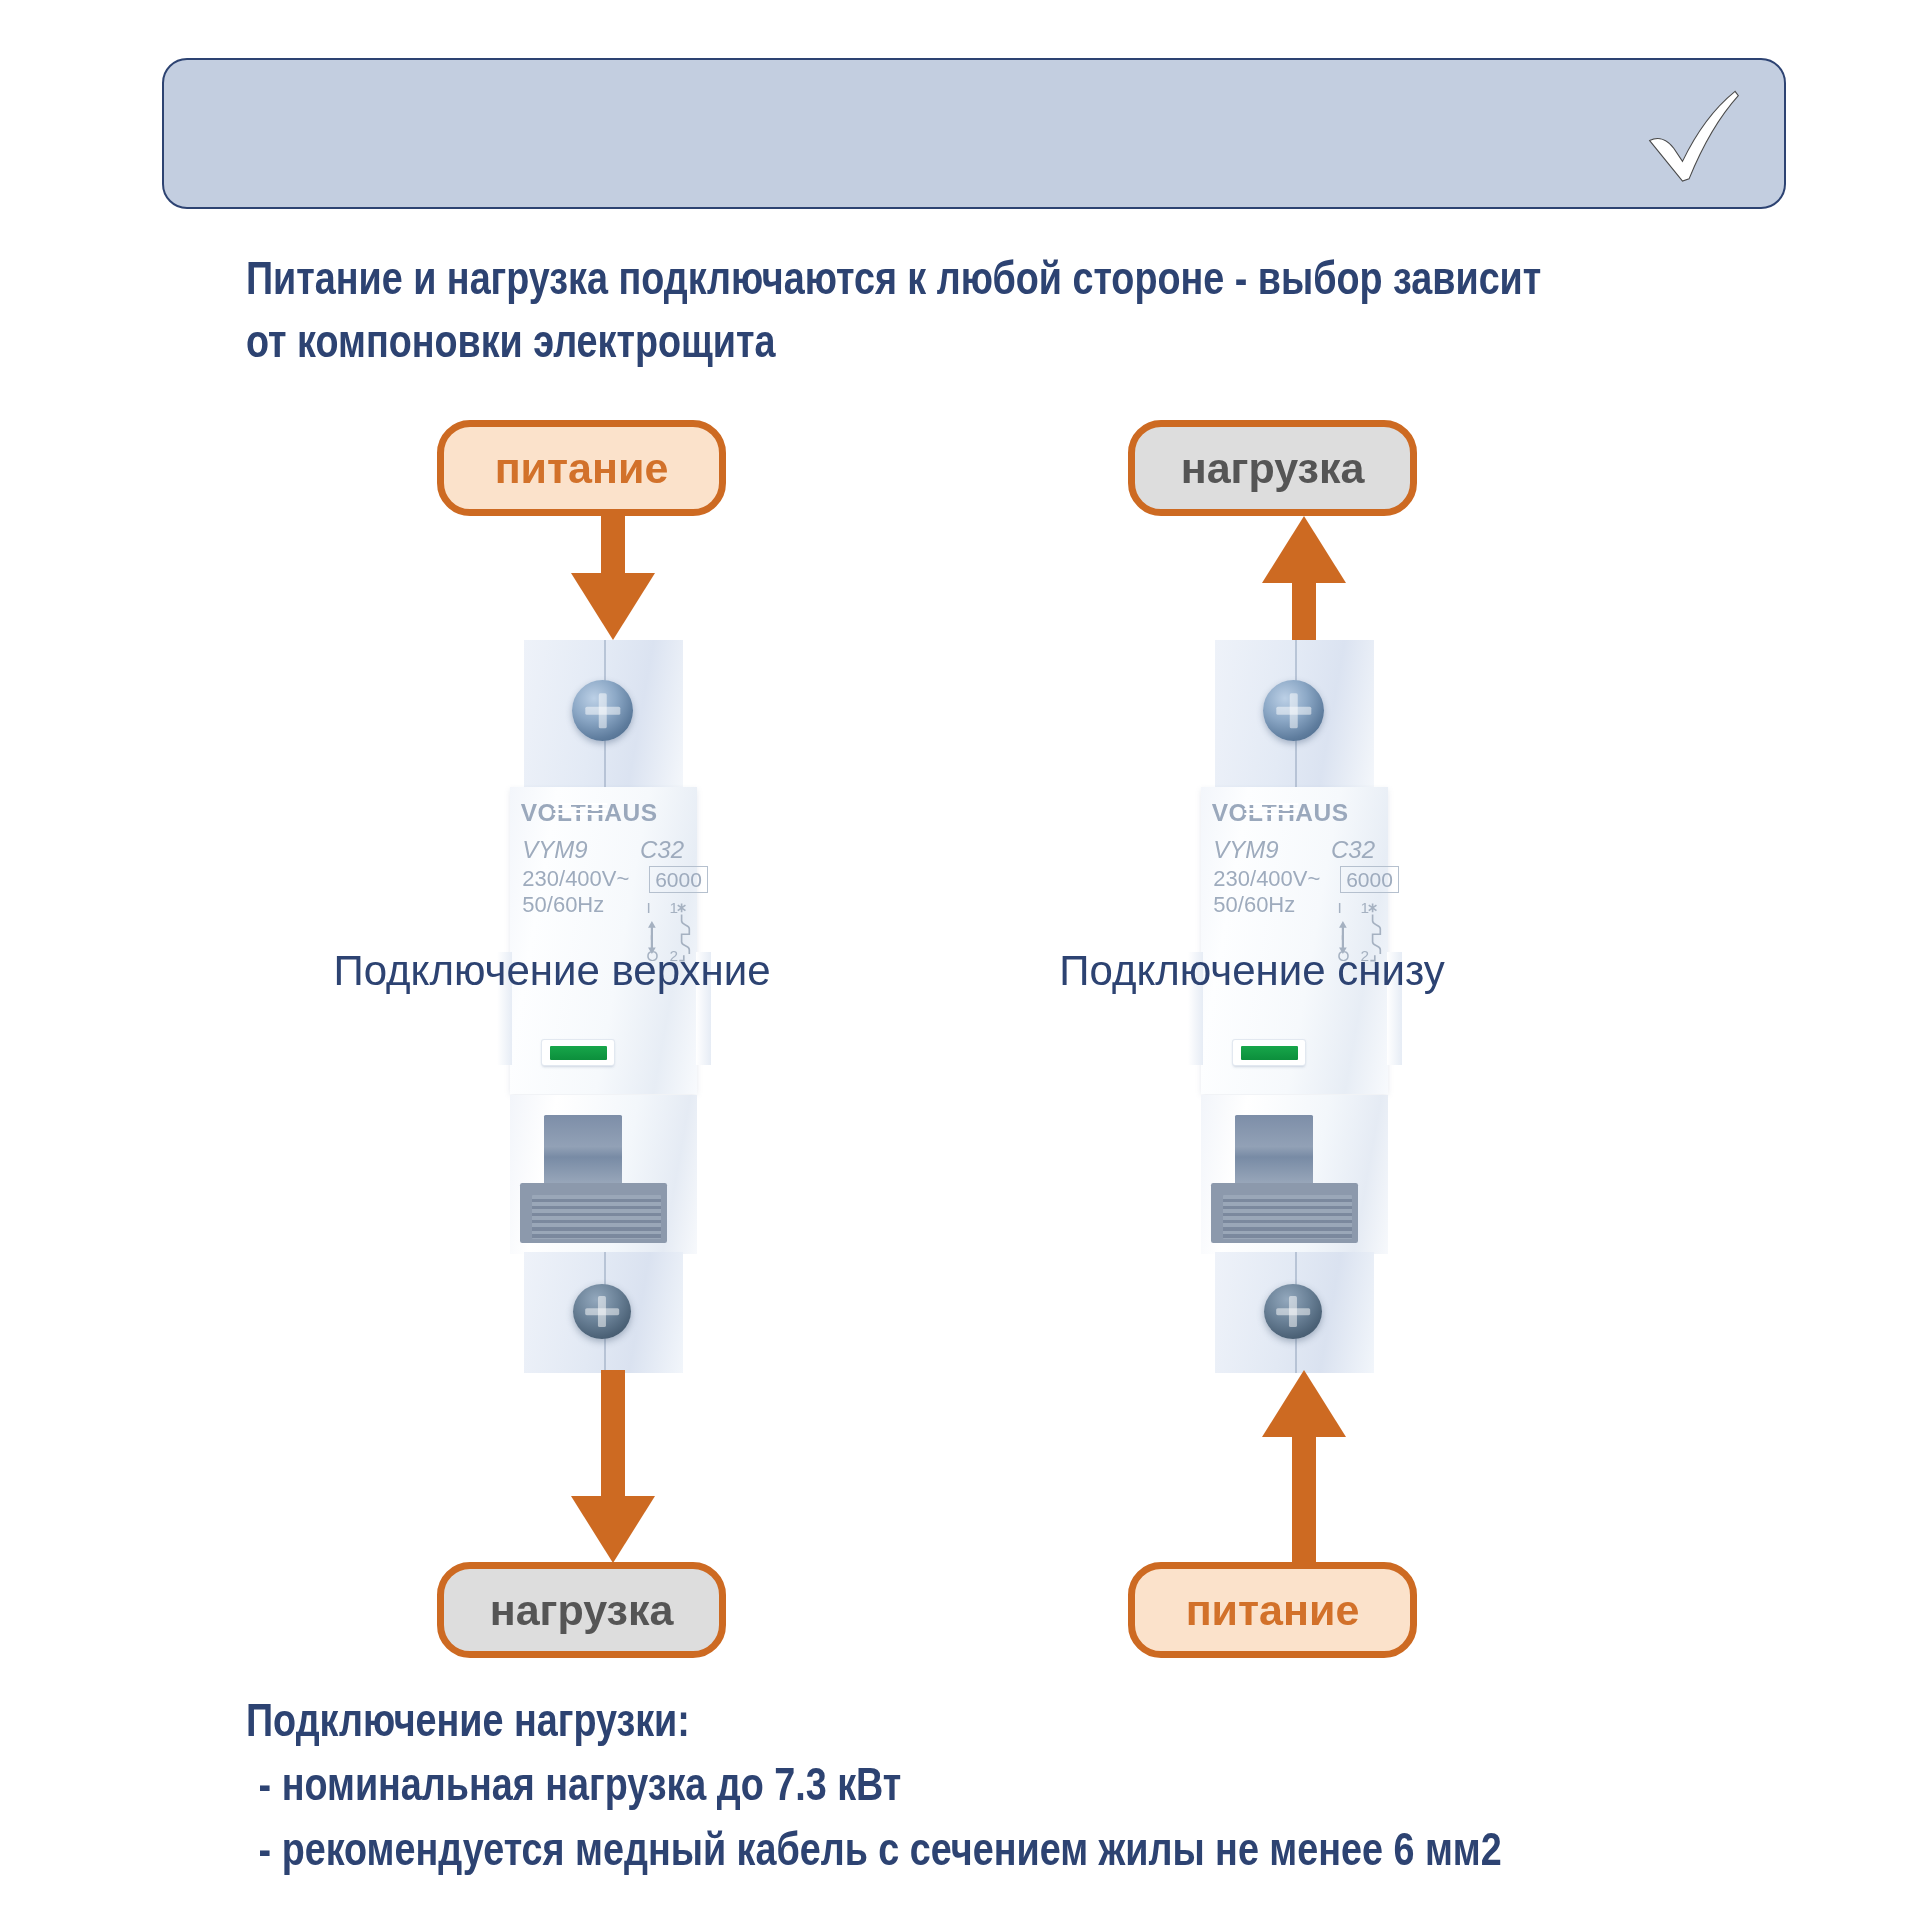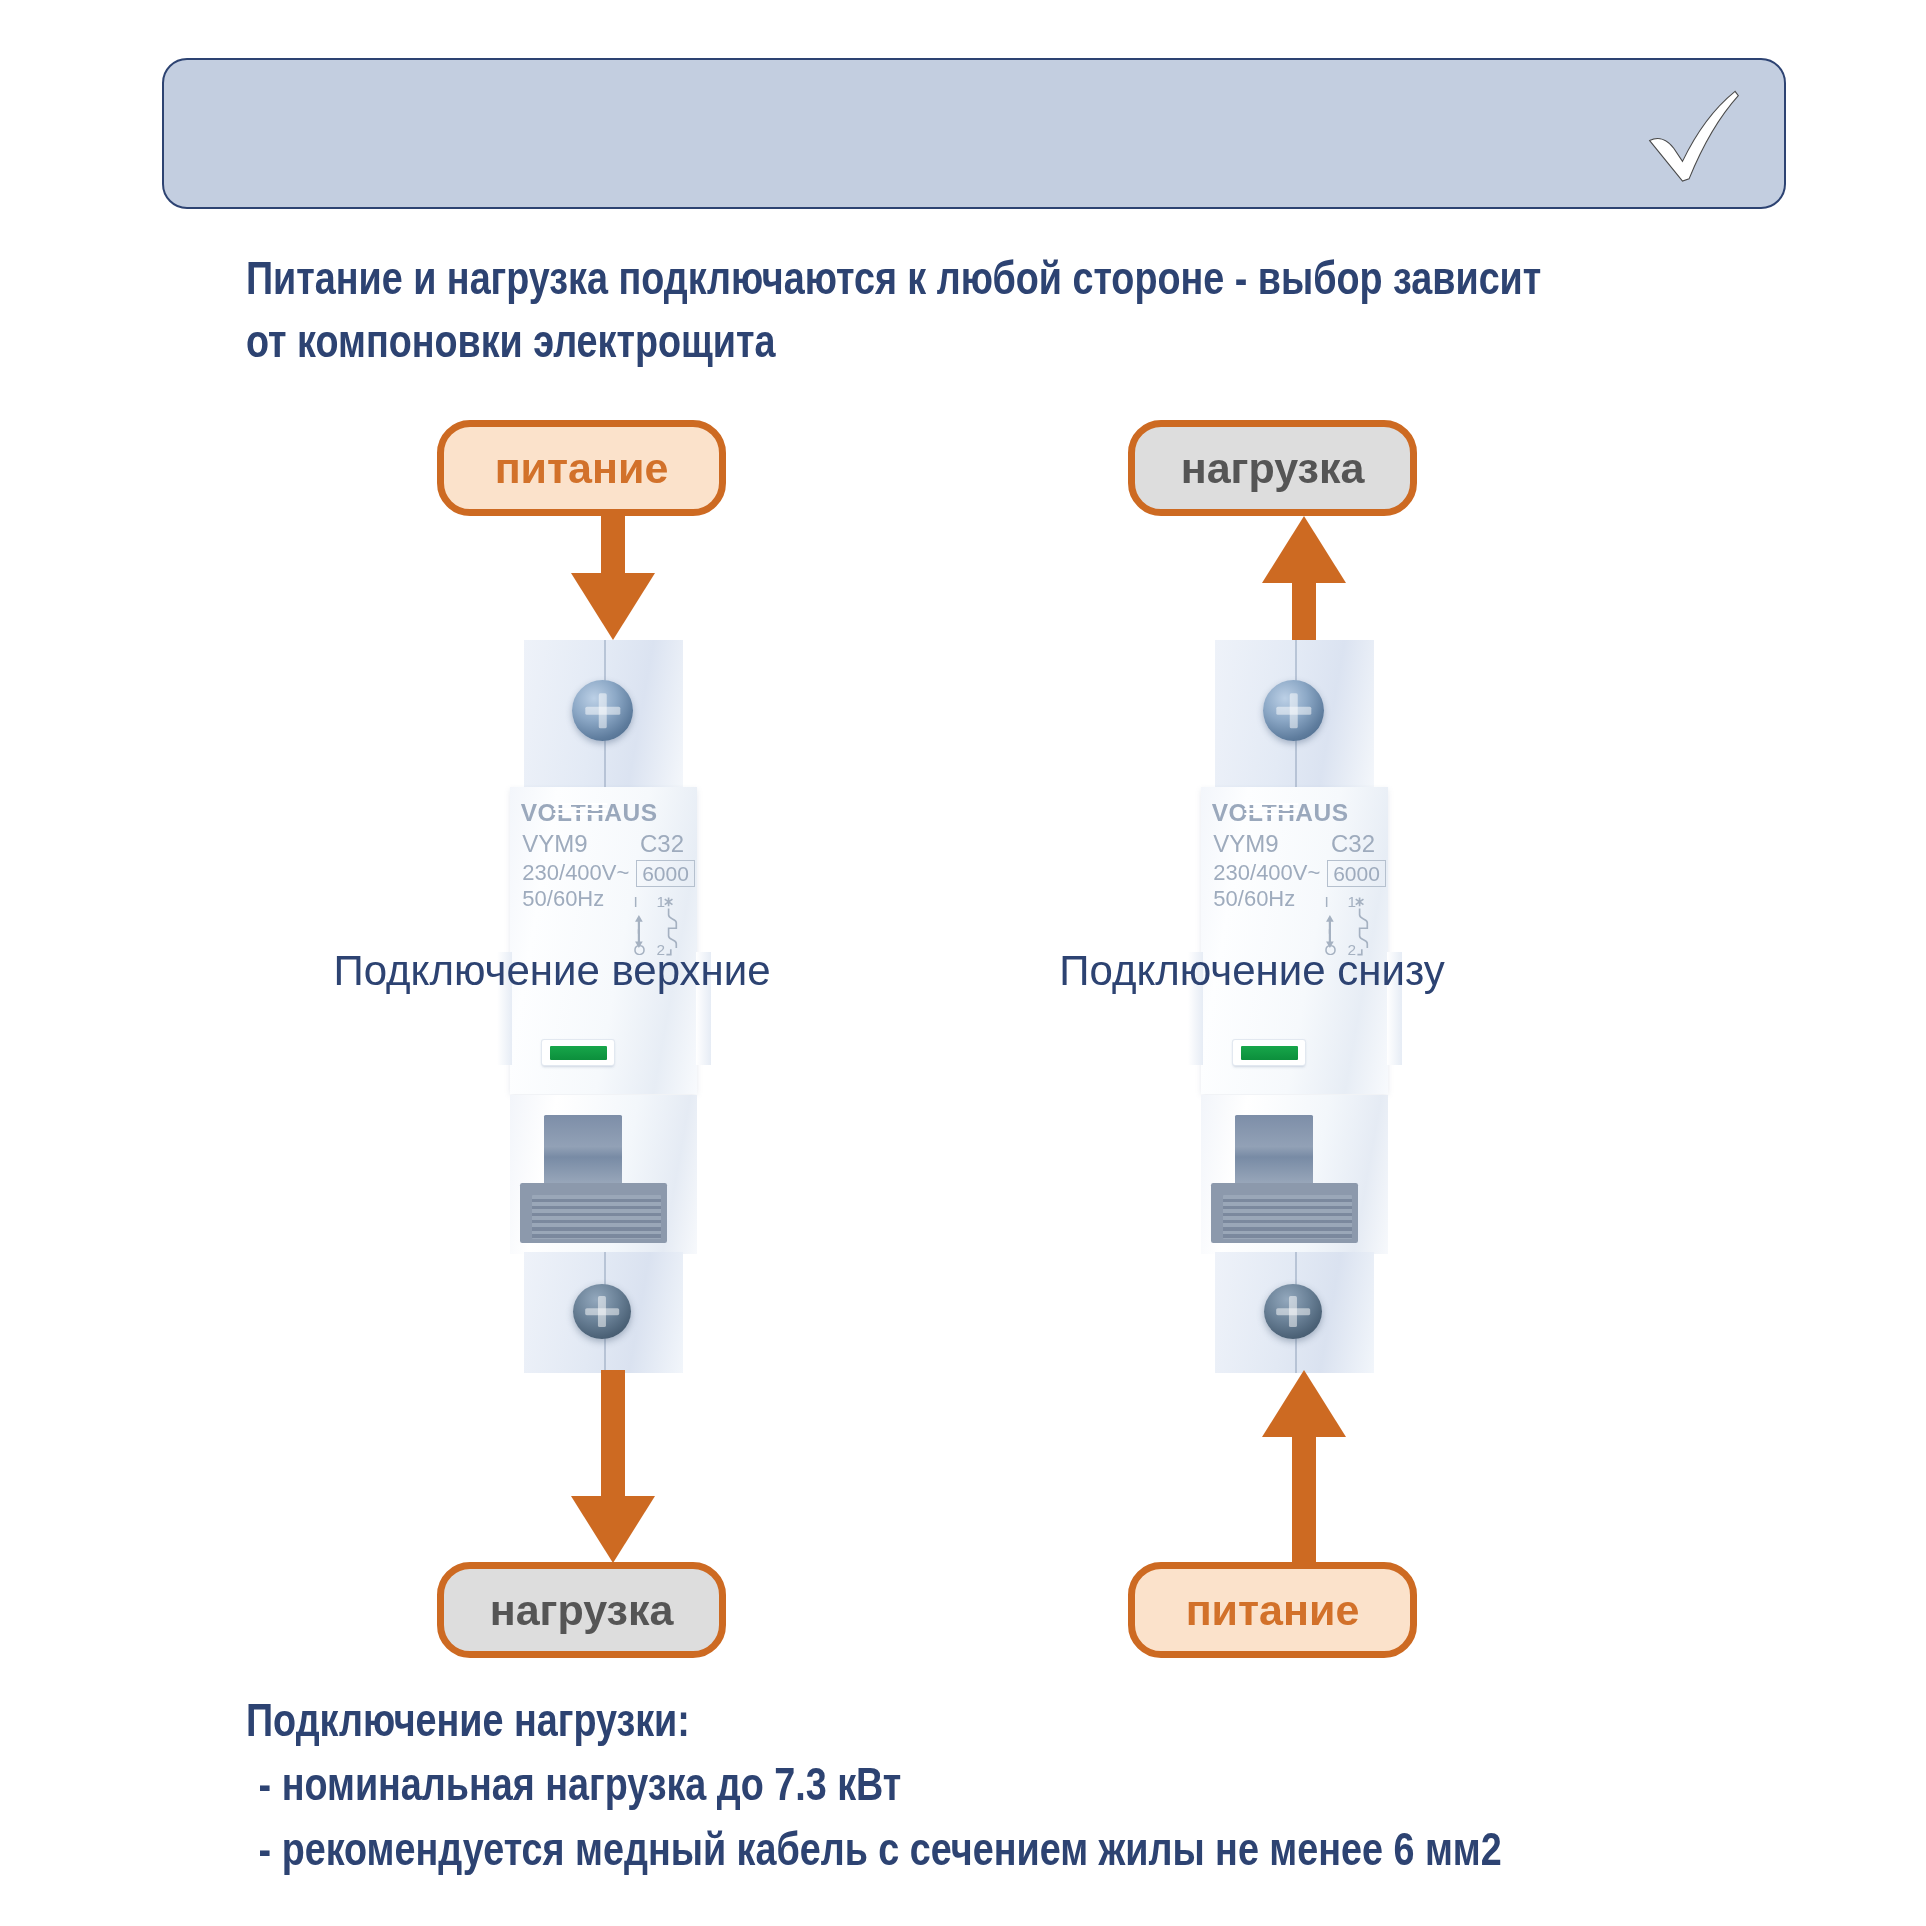--- a/index.html
+++ b/index.html
@@ -248,32 +248,34 @@
   .brand-strike {
     position: absolute;
     left: 32px;
     top: 4.4px;
     width: 53px;
     height: 12px;
     background: repeating-linear-gradient(to bottom,
       #ffffff 0px, #ffffff 2.2px, transparent 2.2px, transparent 5px);
   }
   .row-model {
-    margin-top: 3px;
+    margin-top: 9px;
     display: flex;
     justify-content: space-between;
     font-size: 24px;
     color: #9eabbd;
     padding-right: 3.3px;
+    font-style: italic;
   }
   .row-spec {
     margin-top: 2.2px;
     display: flex;
     justify-content: space-between;
     align-items: flex-start;
+    gap: 13px;
   }
   .spec-left {
     font-size: 22px;
     line-height: 1.18;
     color: #9eabbd;
   }
   .spec-right { text-align: right; }
   .breaking-cap {
     display: inline-block;
     border: 1.6px solid #b5c0ce;

